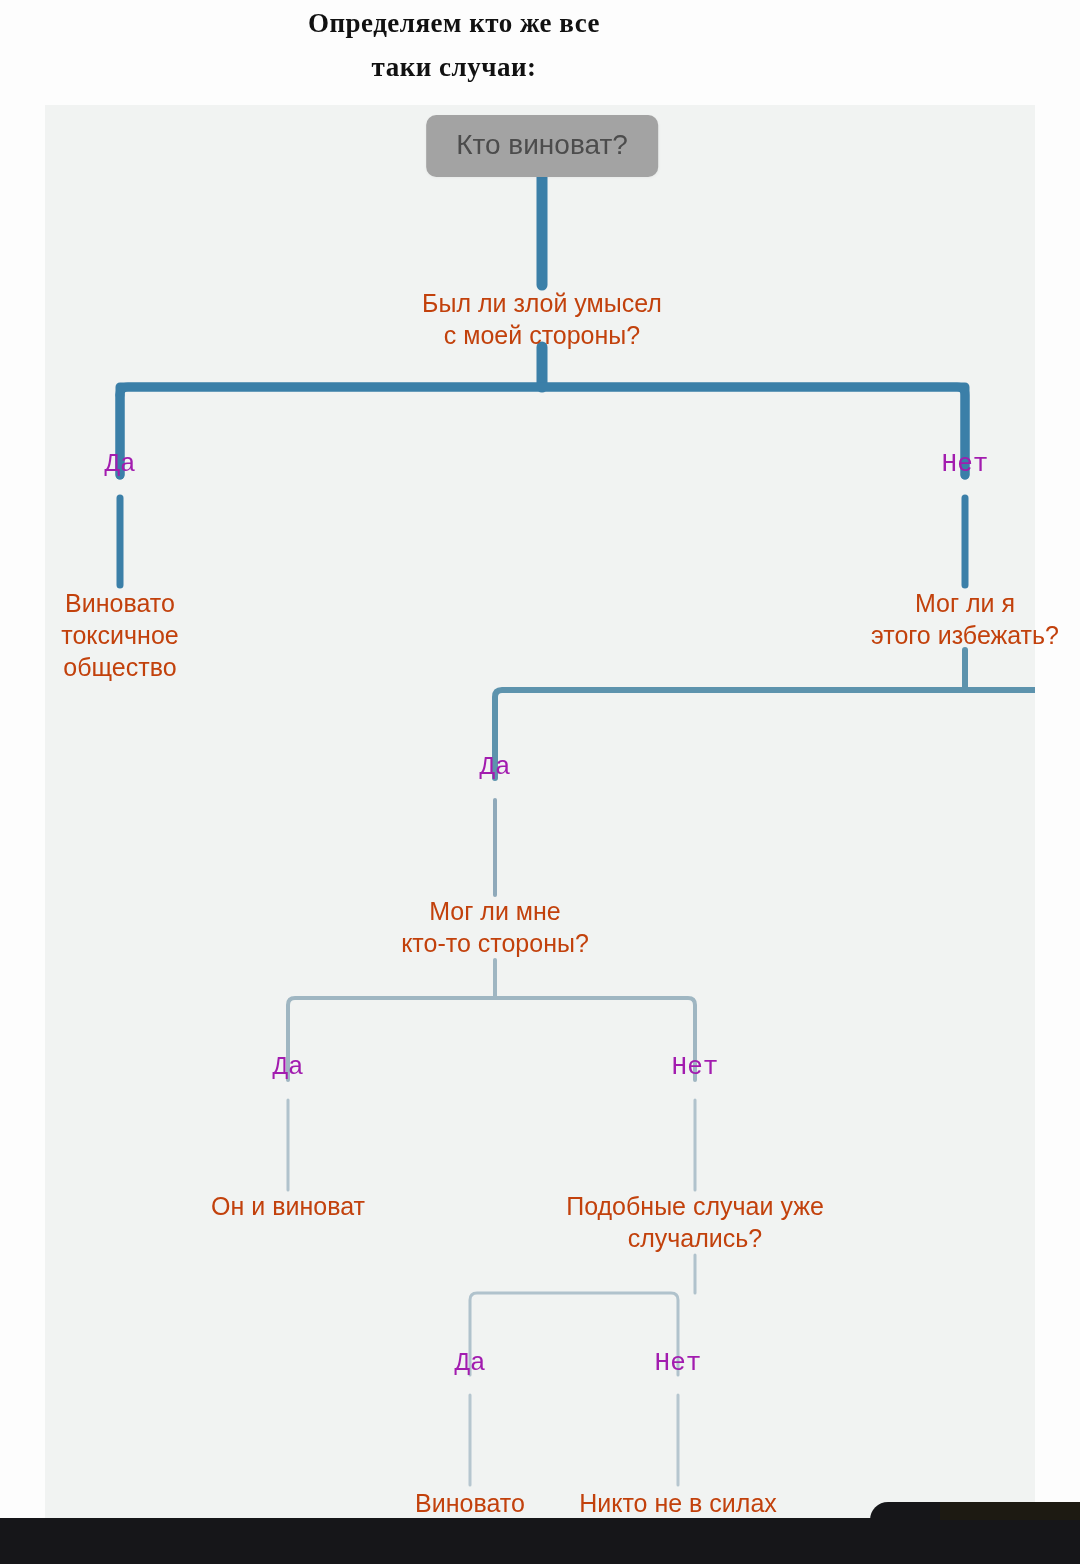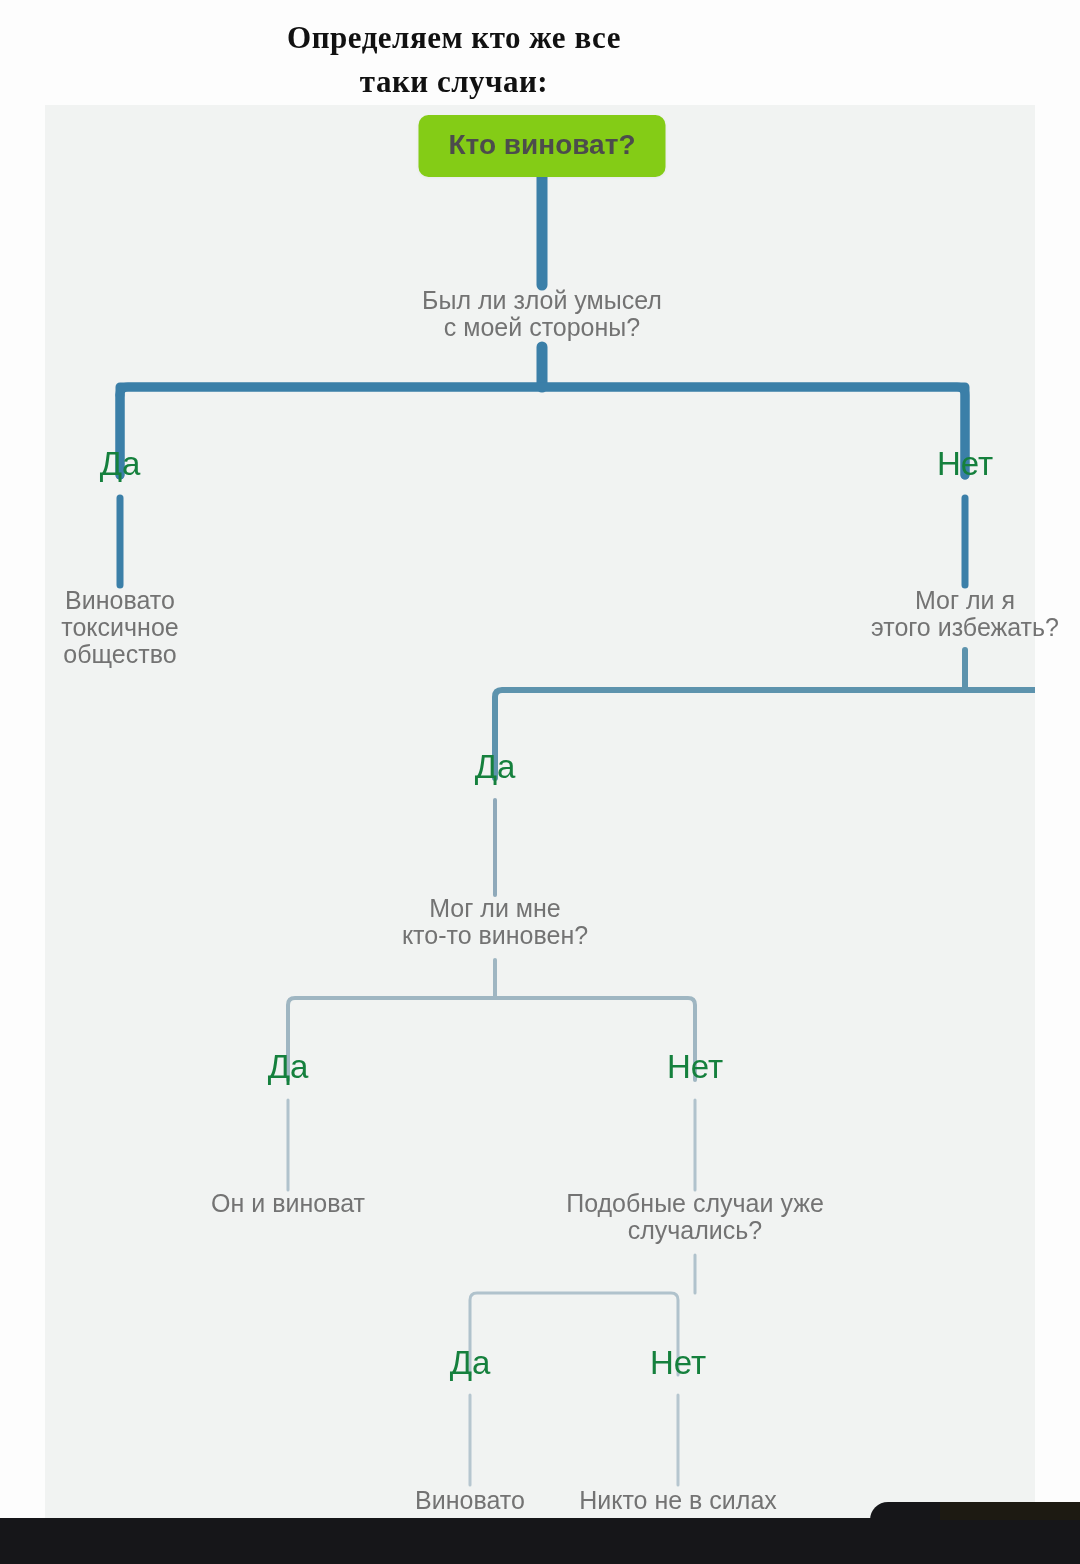--- a/index.html
+++ b/index.html
@@ -3,61 +3,61 @@
 <meta charset="utf-8">
 <style>
   html,body{margin:0;padding:0;}
   body{
     width:1080px;height:1564px;
     background:#fdfdfd;
     font-family:"Liberation Sans","DejaVu Sans",sans-serif;
     overflow:hidden;position:relative;
   }
   #title{
-    position:absolute;left:0;top:16px;width:908px;
+    position:absolute;left:0;top:1px;width:908px;
     text-align:center;
     font-family:"Liberation Serif","DejaVu Serif",serif;
-    font-weight:bold;font-size:31px;line-height:44px;
+    font-weight:bold;font-size:27px;line-height:44px;
     color:#111;letter-spacing:0.5px;
   }
   #title .tline{display:block;}
   #panel{
     position:absolute;left:45px;top:105px;
     width:990px;height:1459px;
     background:#f1f3f2;
   }
   #svglayer{position:absolute;left:0;top:0;width:990px;height:1459px;}
   .node{
     position:absolute;
-    color:#737373;
-    font-size:25px;line-height:27px;
+    color:#c2410c;
+    font-size:25px;line-height:32px;
     text-align:center;
     white-space:pre-line;
     transform:translateX(-50%);
   }
   .rootbox{
     position:absolute;
     transform:translateX(-50%);
-    background:#84cc16;
+    background:#a3a3a3;
     border-radius:10px;
     padding:14px 30px 16px 30px;
     color:#4c4c4c;
     font-size:28px;line-height:32px;
     white-space:nowrap;
     box-shadow:0 1px 3px rgba(0,0,0,0.04);
-    font-weight:bold;
   }
   .edgelabel{
     position:absolute;
     transform:translateX(-50%);
-    color:#15803d;
-    font-size:33px;line-height:28px;
+    color:#a21caf;
+    font-size:26px;line-height:28px;
     background:transparent;
     padding:0 5px;
     white-space:nowrap;
+    font-family:Liberation Mono, monospace;
   }
   #bottombar{
     position:absolute;left:0;bottom:0;width:1080px;height:46px;
     background:#161619;
     border-top-right-radius:0;
   }
   #bottombar .notch{
     position:absolute;right:140px;top:-16px;width:70px;height:18px;
     background:#161619;
     border-top-left-radius:26px;
@@ -128,21 +128,21 @@
 общество</div>
 
   <div class="node" style="left:920px;top:482px;width:340px;">Мог ли я
 этого избежать?</div>
 
   <div class="edgelabel" style="left:450px;top:648px;">Да</div>
 
   <div class="node" style="left:1175px;top:790px;width:340px;">Никто не виноват</div>
 
   <div class="node" style="left:450px;top:790px;width:340px;">Мог ли мне
-кто-то виновен?</div>
+кто-то стороны?</div>
 
   <div class="edgelabel" style="left:243px;top:948px;">Да</div>
   <div class="edgelabel" style="left:650px;top:948px;">Нет</div>
 
   <div class="node" style="left:650px;top:1085px;width:340px;">Подобные случаи уже
 случались?</div>
 
   <div class="node" style="left:243px;top:1085px;width:320px;">Он и виноват</div>
 
   <div class="edgelabel" style="left:425px;top:1244px;">Да</div>

